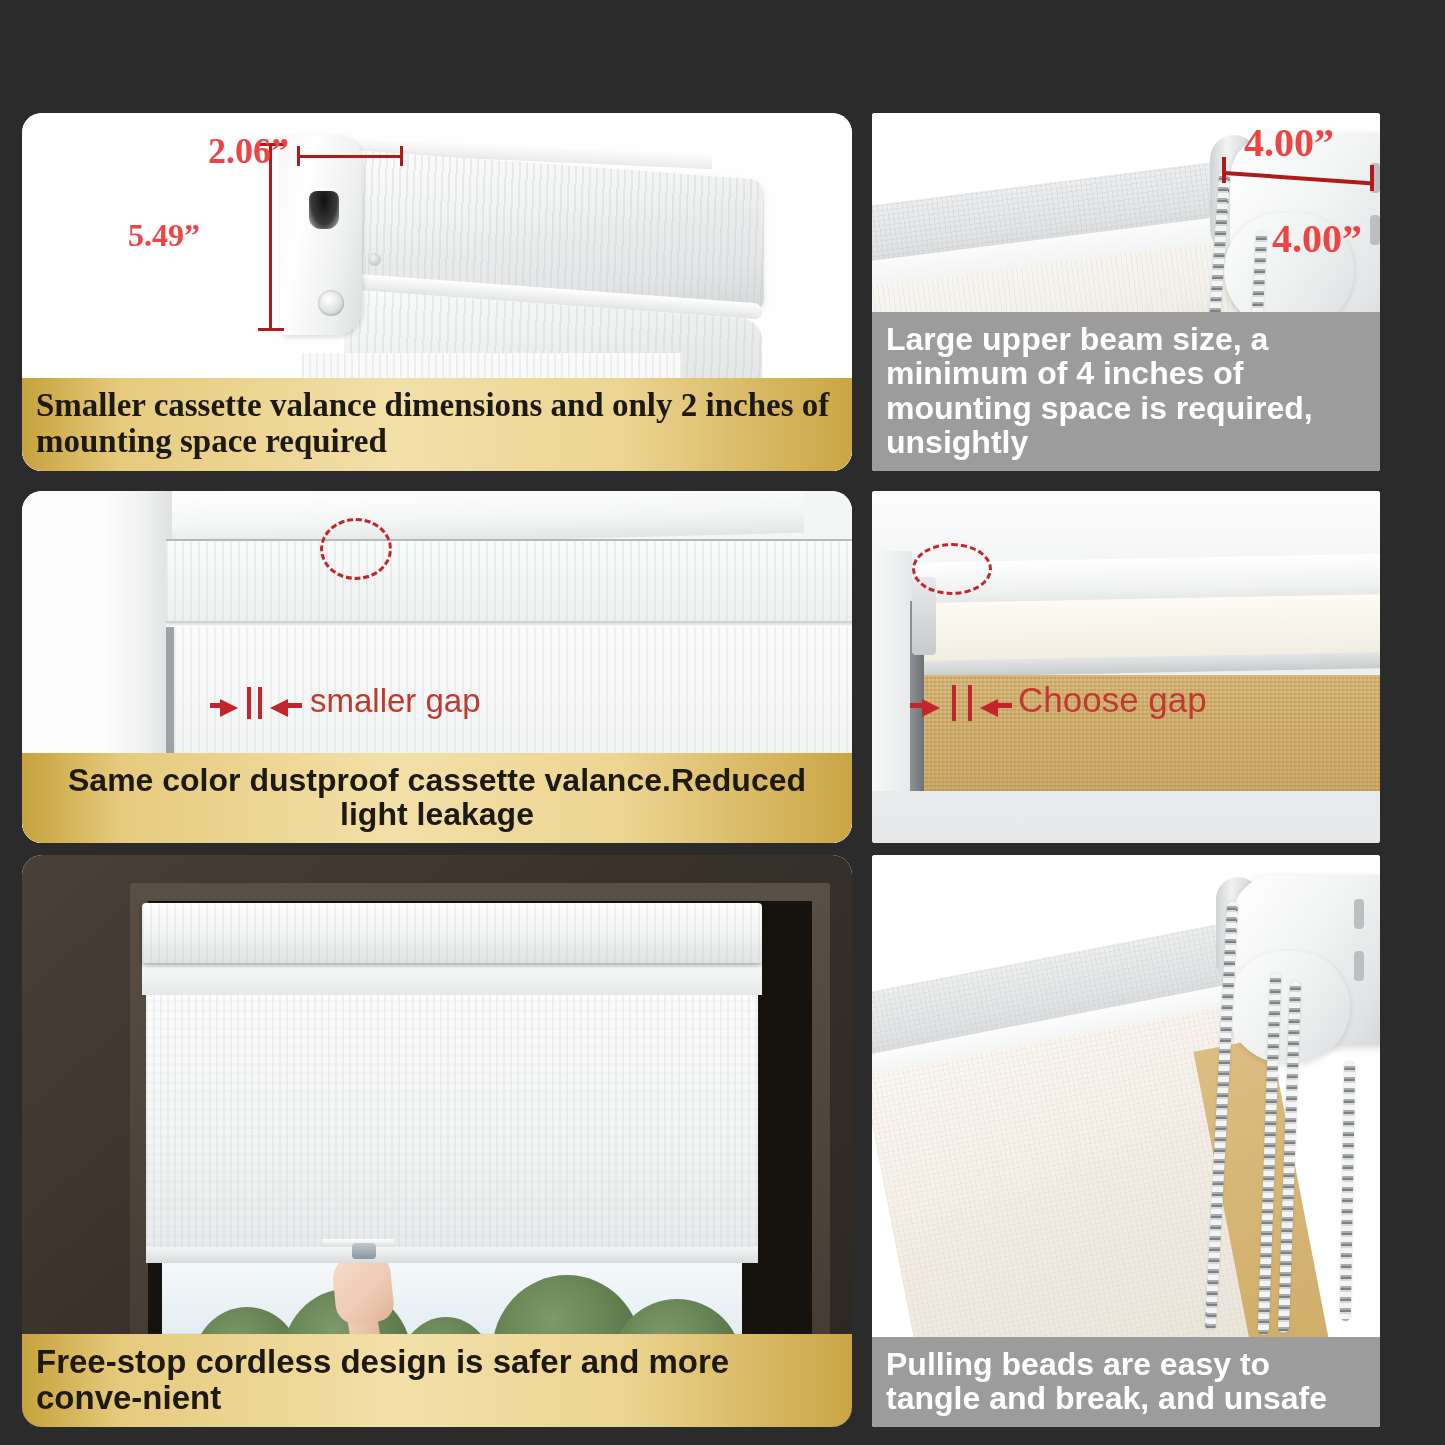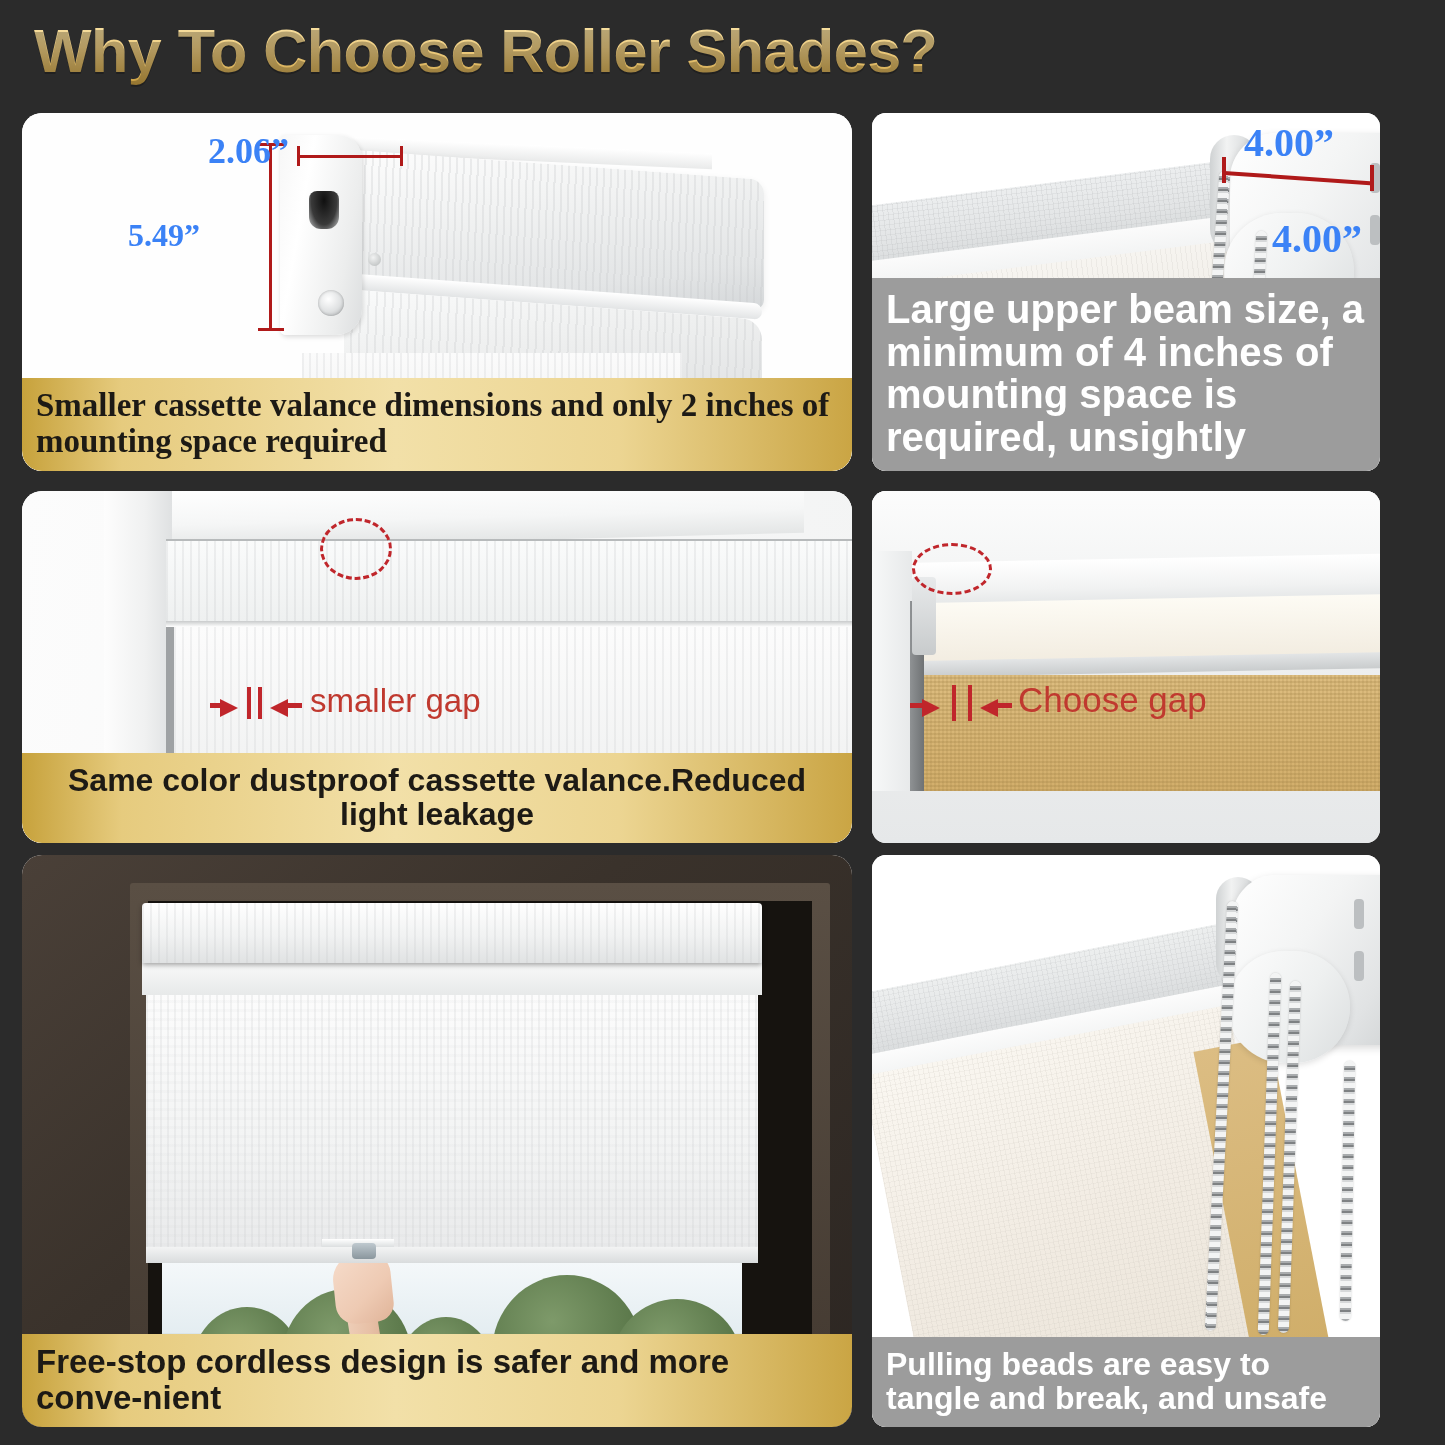--- a/index.html
+++ b/index.html
@@ -19,21 +19,21 @@
     background: linear-gradient(180deg, #fbe7ae 0%, #f0cf83 45%, #c79c3e 100%);
     -webkit-background-clip: text; background-clip: text;
     -webkit-text-fill-color: transparent;
     text-shadow: 0 2px 0 rgba(0,0,0,0.25);
     white-space: nowrap;
   }
 
   
   .panel { position: absolute; overflow: hidden; background: #ffffff; }
   .panel.left  { left: 22px;  width: 830px; border-radius: 20px; }
-  .panel.right { left: 872px; width: 508px; border-radius: 14px; }
+  .panel.right { left: 872px; width: 508px; border-radius: 3px; }
   .r1 { top: 113px; height: 358px; }
   .r2 { top: 491px; height: 352px; }
   .r3 { top: 855px; height: 572px; }
 
   .photo { position: absolute; inset: 0; overflow: hidden; }
 
   
   .caption { position: absolute; left: 0; right: 0; bottom: 0; padding: 10px 14px 12px 14px; }
   .caption .txt { display: block; font-weight: bold; line-height: 1.07; }
 
@@ -41,21 +41,21 @@
     background: linear-gradient(90deg, #c7a23c 0%, #e6cb7e 12%, #f2e0a8 45%, #ecd592 72%, #caa544 100%);
   }
   .cap-gold .txt { color: #1d1a15; }
   .panel.left.r1 .cap-gold, .panel.left.r2 .cap-gold, .panel.left.r3 .cap-gold {
     border-bottom-left-radius: 20px; border-bottom-right-radius: 20px;
   }
   .cap-gray { background: #9c9c9c; }
   .cap-gray .txt { color: #ffffff; }
 
   .cap-s1 .txt { font-size: 33px; font-family: Liberation Serif, serif; }
-  .cap-s2 .txt { font-size: 40px; }
+  .cap-s2 .txt { font-size: 32px; }
   .cap-s3 .txt { font-size: 32px; text-align: center; }
   .cap-s4 .txt { font-size: 32px; }
   .cap-s5 .txt { font-size: 33px; }
   .cap-s6 .txt { font-size: 32px; }
 
   
   .p1bg { position:absolute; inset:0; background:#fefefe; }
   .p1-bracket {
     position:absolute; left:258px; top:22px; width:82px; height:200px;
     background: linear-gradient(100deg, #f7f7f7 0%, #ffffff 30%, #eceded 75%, #dcdedf 100%);
@@ -106,21 +106,21 @@
   }
   .p1-fabric {
     position:absolute; left:280px; top:240px; width:380px; height:120px;
     background:
       repeating-linear-gradient(91deg, rgba(203,205,207,0.26) 0 2px, rgba(255,255,255,0) 2px 7px),
       linear-gradient(180deg,#fbfbfb,#eceeee);
   }
   
   .dimline { position:absolute; background:#b01a1a; }
   .dimtxt {
-    position:absolute; color:#3b82f6; font-weight:bold;
+    position:absolute; color:#ef4444; font-weight:bold;
     font-family:"Liberation Serif", serif; white-space:nowrap;
   }
 
   
   .p2bg { position:absolute; inset:0; background:#ffffff; }
   .p2-beamtop {
     position:absolute; left:-10px; top:28px; width:520px; height:72px;
     background:
       repeating-linear-gradient(90deg, rgba(180,182,184,0.22) 0 1px, rgba(255,255,255,0) 1px 5px),
       repeating-linear-gradient(0deg, rgba(180,182,184,0.18) 0 1px, rgba(255,255,255,0) 1px 5px),
@@ -357,21 +357,20 @@
     position:absolute; left:344px; top:22px; width:44px; height:108px;
     background: linear-gradient(90deg,#cfd2d3,#f1f2f2 35%,#dddfe0 70%,#b8bbbd);
     border-radius: 24px;
   }
 </style>
 </head>
 <body>
 
 <div id="root">
 
-  <div class="title">Why To Choose Roller Shades?</div>
 
   <div class="panel left r1">
     <div class="photo">
       <div class="p1bg"></div>
       <div class="p1-topbar"></div>
       <div class="p1-body"></div>
       <div class="p1-lip"></div>
       <div class="p1-lower"></div>
       <div class="p1-fabric"></div>
       <div class="p1-bracket"></div>

